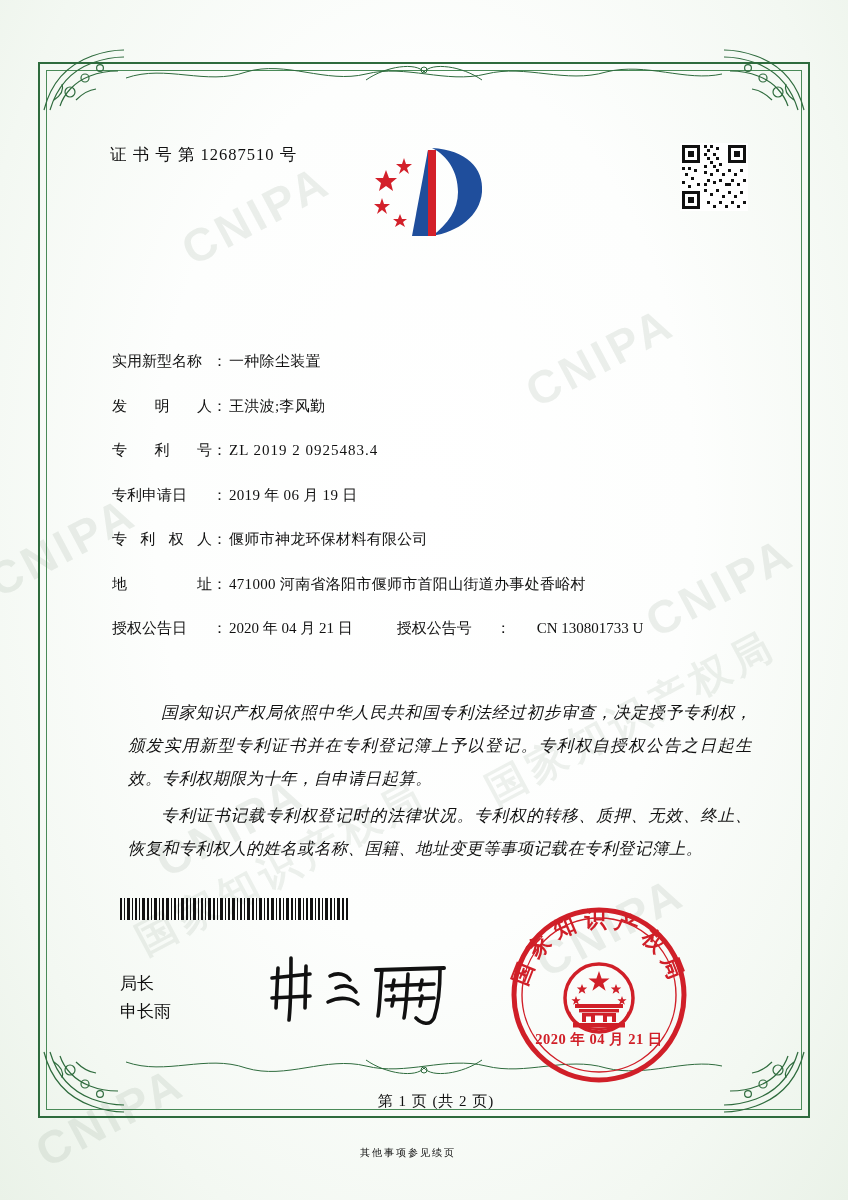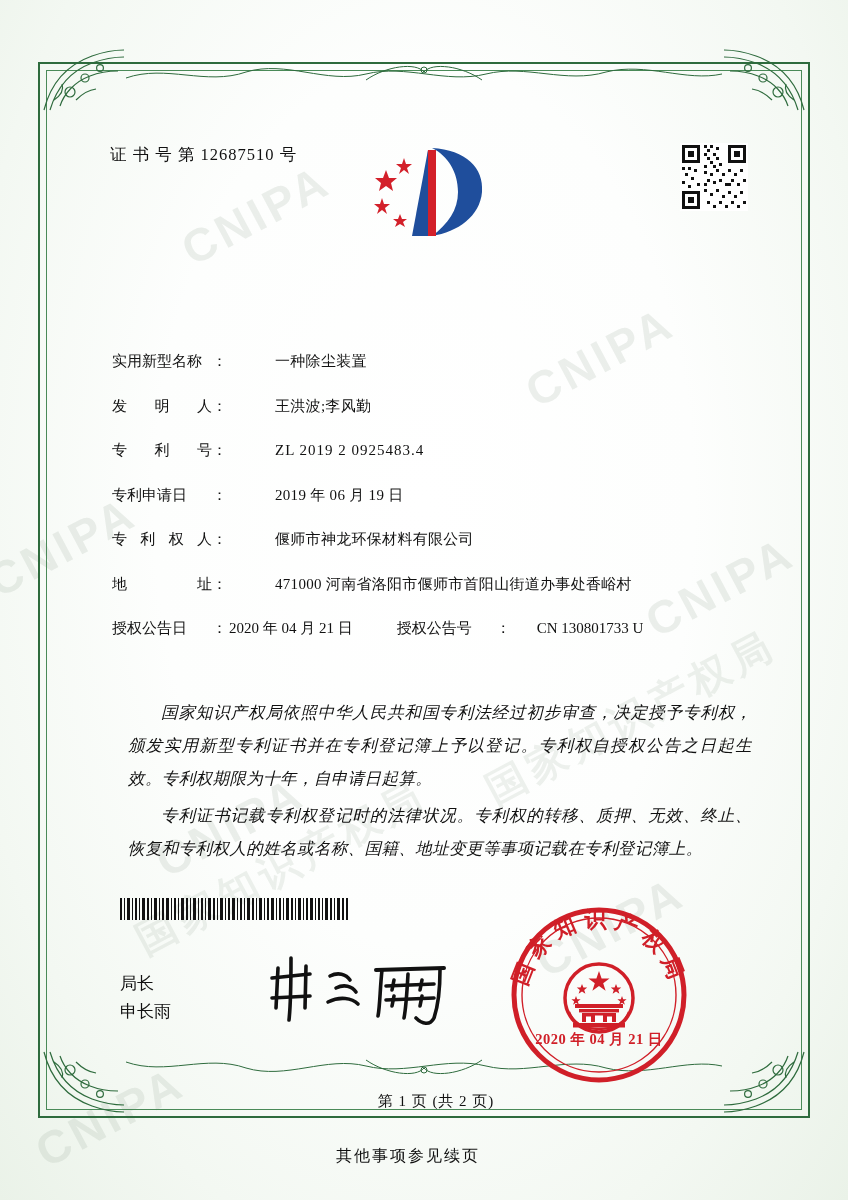--- a/index.html
+++ b/index.html
@@ -144,21 +144,21 @@
     width: 100px;
     flex: none;
     letter-spacing: 0px;
     white-space: nowrap;
   }
   .field-label.spaced {
     display: flex;
     justify-content: space-between;
   }
   .field-colon { flex: none; margin-right: 2px; }
-  .field-value { flex: 1; letter-spacing: 0.3px; margin-left: 46px; }
+  .field-value { flex: 1; letter-spacing: 0.3px; }
   .field-value.mono-ish { font-family: "Liberation Serif", serif; letter-spacing: 1px; }
 
   .field-row.dual { margin-bottom: 28px; }
   .dual-second { margin-left: 44px; display: flex; align-items: baseline; gap: 24px; }
 
   
   .paragraphs {
     position: absolute;
     left: 112px; top: 696px;
     width: 640px;
@@ -224,21 +224,21 @@
     font-size: 15px;
     color: #111;
     letter-spacing: 1px;
     padding-left: 12px;
   }
   #continuation-note {
     position: absolute;
     left: 0; top: 1146px;
     width: 816px;
     text-align: center;
-    font-size: 16px;
+    font-size: 10px;
     color: #111;
     letter-spacing: 2px;
   }
 </style>
 </head>
 <body>
 
 <div id="certificate-page">
 
   <div class="watermark wm1">CNIPA</div>

